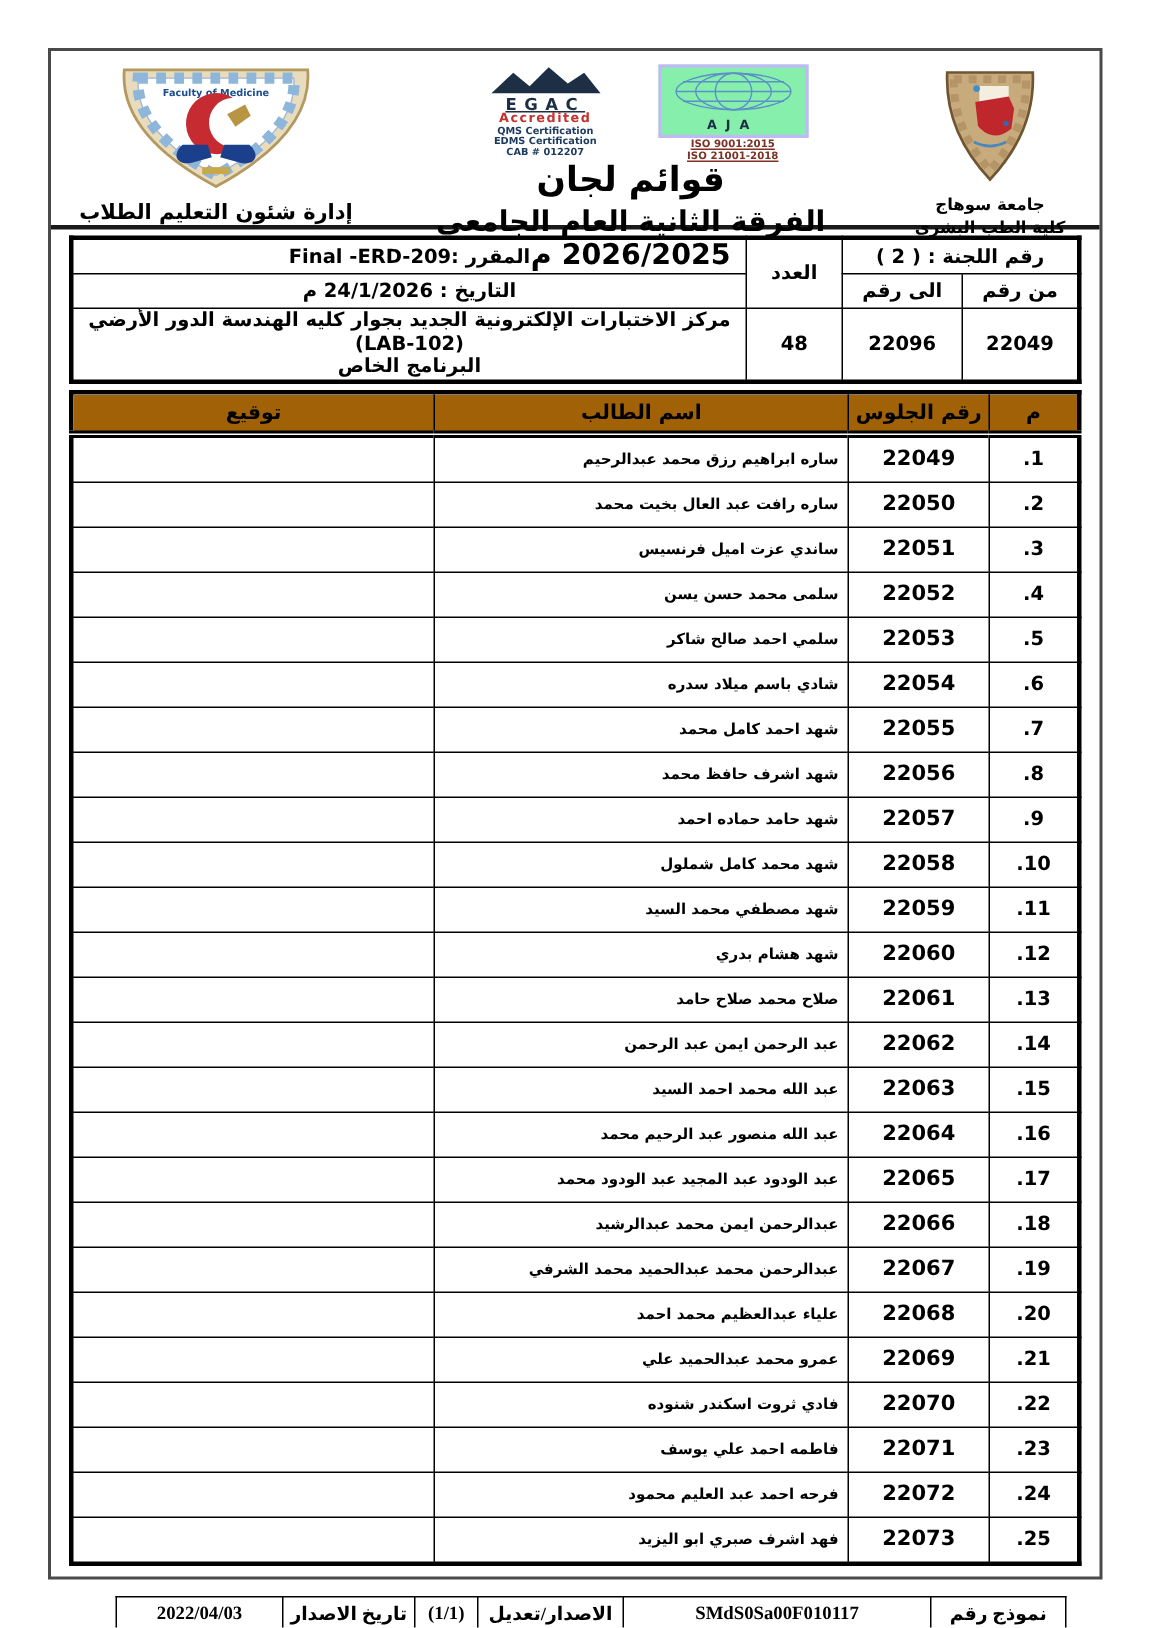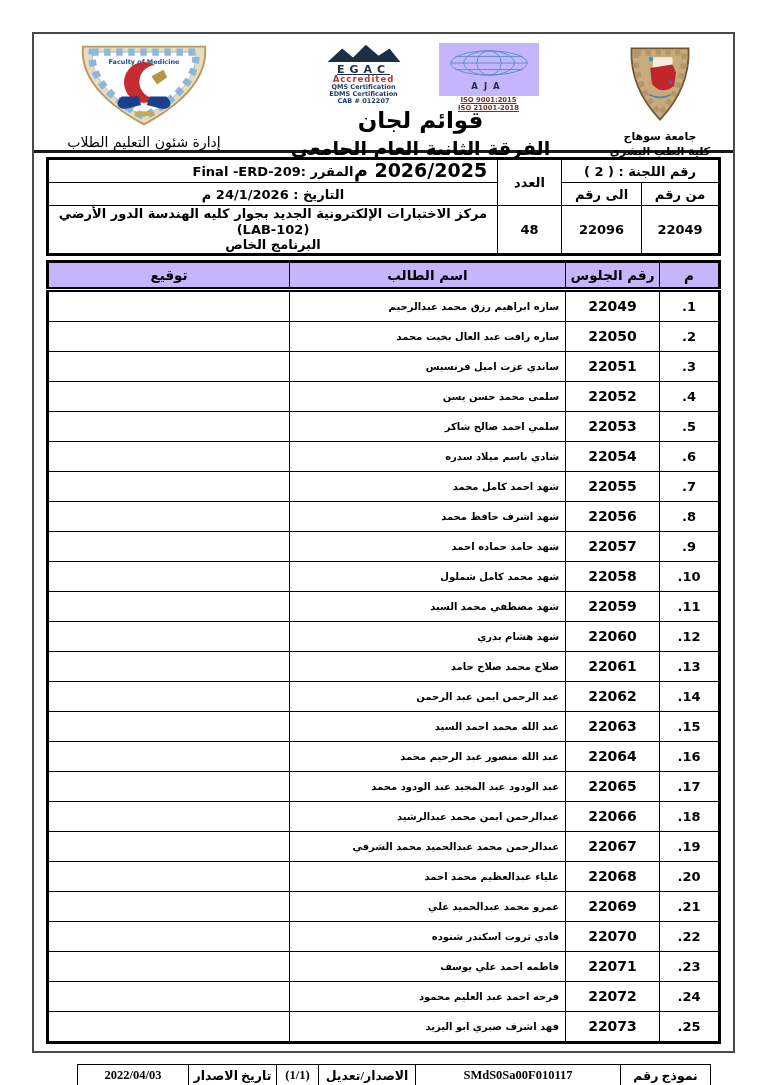--- a/index.html
+++ b/index.html
@@ -11,44 +11,44 @@
   .hdr-block{text-align:center;}
   .sohag-block{width:122px;padding-top:2px;}
   .sohag-cap{font-size:11px;font-weight:bold;line-height:1.25;margin-top:1px;}
   .center-block{width:300px;padding-top:2px;}
   .logo-row{display:flex;flex-direction:row-reverse;justify-content:center;align-items:flex-start;gap:14px;height:58px;}
   .egac{width:122px;text-align:center;line-height:1;}
   .egac-name{font-size:11px;font-weight:bold;color:#1c2f45;letter-spacing:5px;margin-top:-2px;text-decoration:underline;}
   .egac-acc{font-size:8.5px;font-weight:bold;color:#c2342e;letter-spacing:1px;}
   .egac-line{font-size:6.5px;font-weight:bold;color:#1c3a5e;line-height:1.15;}
   .aja{width:100px;text-align:center;}
-  .aja-box{border:4px solid #c4b5fd;padding:2px 2px 1px;background:#c4b5fd;}
+  .aja-box{border:2px solid #c4b5fd;padding:2px 2px 1px;background:#86efac;}
   .aja-name{font-size:8.5px;font-weight:bold;color:#1c2f45;letter-spacing:6px;margin-top:0;}
   .aja-line{font-size:6.8px;font-weight:bold;color:#7c3125;line-height:1.2;text-decoration:underline;}
   .title1{font-size:23px;font-weight:bold;margin-top:6px;}
   .title2{font-size:19px;font-weight:bold;margin-top:4px;}
   .faculty-block{width:196px;}
-  .faculty-cap{font-size:14px;font-weight:normal;margin-top:1px;}
+  .faculty-cap{font-size:14px;font-weight:bold;margin-top:1px;}
   .header-rule{border-top:3px solid #1a1a1a;margin:3px -12px 4px;}
 
   
   table{border-collapse:collapse;table-layout:fixed;}
   td{padding:0;overflow:hidden;}
 
   
   .info-table{width:100%;border:3px solid #000;margin-top:1px;}
   .info-table td{border:1px solid #000;text-align:center;font-weight:bold;font-size:13px;height:22px;}
   .info-course{font-size:13.5px;}
   .info-loc{font-size:10.5px;line-height:1.2;height:28px;}
   .info-num{font-size:14.5px;}
 
   
   .student-table{width:100%;border:3px solid #000;margin-top:4px;}
   .student-table td{border:1px solid #000;height:29px;font-weight:bold;}
-  .student-table .th{background:#c4b5fd;height:24px;text-align:center;font-size:13.5px;border-bottom:5px double #000;}
+  .student-table .th{background:#a16207;height:24px;text-align:center;font-size:13.5px;border-bottom:5px double #000;}
   .c-idx{width:60px;text-align:center;font-size:13px;direction:ltr;}
   .c-seat{width:94px;text-align:center;font-size:14px;}
   .c-name{width:276px;text-align:right;font-size:10px;padding-right:6px;}
   .c-sig{}
 
   
   .footer-table{width:634px;margin:20px 10px 0 auto;font-family:"Liberation Serif","DejaVu Sans",serif;}
   .footer-table td{border:1px solid #000;height:22px;text-align:center;font-size:12.5px;}
   .f-label{font-weight:bold;}
   .f-value{font-weight:bold;font-size:13px;}

